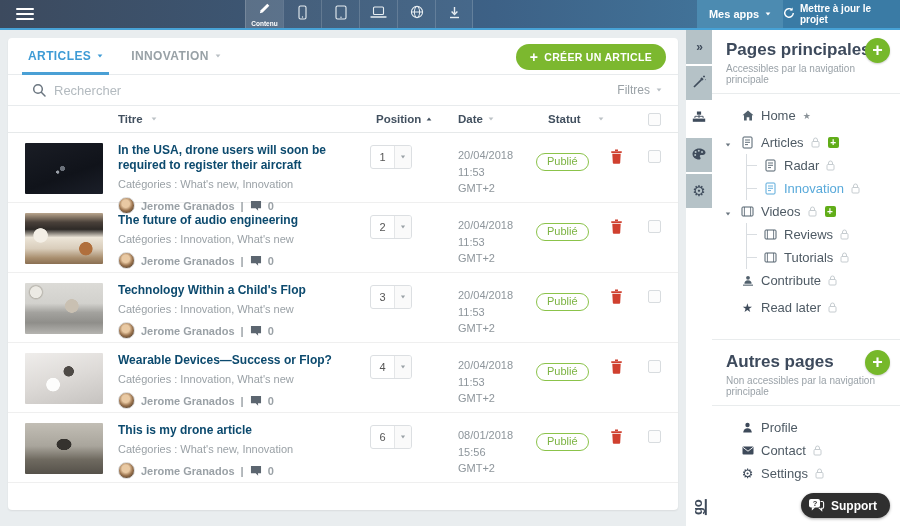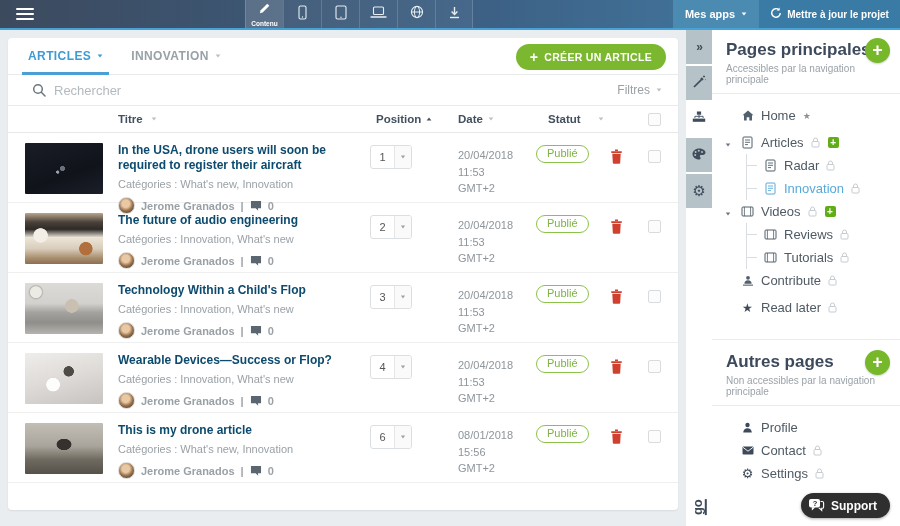--- a/index.html
+++ b/index.html
@@ -9,21 +9,21 @@
   .topbar { position:relative; height:28px; background:linear-gradient(90deg,#3c4a5e 0%,#3d6186 55%,#4583aa 100%); display:flex; align-items:center; }
   .hamburger { margin-left:16px; width:18px; cursor:pointer; }
   .hamburger span { display:block; height:2px; background:#fff; margin:3px 0; border-radius:1px; }
   .tool-group { position:absolute; left:245px; top:0; height:28px; display:flex; }
   .tool { width:38px; height:28px; display:flex; flex-direction:column; align-items:center; justify-content:center; border-left:1px solid rgba(255,255,255,.16); background:rgba(255,255,255,.05); color:#e8eef2; cursor:pointer; }
   .tool:last-child { border-right:1px solid rgba(255,255,255,.16); }
   .tool.active { background:rgba(255,255,255,.16); color:#fff; }
   .tool-label { font-size:6.5px; font-weight:bold; margin-top:1px; }
   .topbar-right { margin-left:auto; display:flex; height:28px; }
   .mes-apps { background:#4c8bb1; width:86px; display:flex; align-items:center; justify-content:center; gap:6px; color:#fff; font-size:11px; font-weight:bold; cursor:pointer; }
-  .update-btn { background:#3a7ba5; width:141px; display:flex; align-items:center; justify-content:center; gap:5px; color:#fff; font-size:10px; font-weight:bold; cursor:pointer; }
+  .update-btn { background:#3a7ba5; width:117px; display:flex; align-items:center; justify-content:center; gap:5px; color:#fff; font-size:10px; font-weight:bold; cursor:pointer; }
   .accent-line { height:2px; background:#47a2d6; }
 
   .caret-down { display:inline-block; width:0; height:0; border-left:3.5px solid transparent; border-right:3.5px solid transparent; border-top:4.5px solid currentColor; }
   .caret-up   { display:inline-block; width:0; height:0; border-left:3.5px solid transparent; border-right:3.5px solid transparent; border-bottom:4.5px solid currentColor; }
 
   
   .layout { display:flex; height:496px; }
   .main { flex:1; padding:8px; }
   .card { background:#fff; border-radius:4px; box-shadow:0 1px 2px rgba(0,0,0,.07); height:472px; overflow:hidden; }
 
@@ -69,21 +69,21 @@
   .avatar { width:17px; height:17px; border-radius:50%; background:radial-gradient(circle at 45% 38%, #e9c9a3 0 30%, #9c7550 55%, #5d4630 80%, #3f2f20 100%); border:1px solid #d8d8d8; }
   .comment-icon { color:#5c6670; display:flex; }
 
   .pos-col { padding-left:6px; margin-top:2px; }
   .pos-box { display:inline-flex; border:1px solid #dcdfe2; border-radius:3px; overflow:hidden; background:#fff; }
   .pos-num { width:24px; height:22px; line-height:22px; text-align:center; font-size:11px; color:#555; border-right:1px solid #e4e6e8; }
   .pos-caret { width:16px; display:flex; align-items:center; justify-content:center; background:#fafafa; color:#9aa1a6; cursor:pointer; }
   .pos-caret .caret-down { transform:scale(.7); }
 
   .date-col { padding-left:32px; margin-top:4px; font-size:11px; color:#8d959b; line-height:1.5; }
-  .status-col { padding-left:18px; margin-top:0; }
+  .status-col { padding-left:18px; margin-top:8px; }
   .badge { display:inline-block; border:1px solid #8bc34a; color:#7cb342; font-size:11px; padding:1.5px 10px 2.5px; border-radius:10px; }
   .trash-col { padding-left:6px; margin-top:6px; }
   .trash { color:#d0402f; cursor:pointer; display:inline-flex; }
   .check-col { padding-left:12px; margin-top:6px; }
   .checkbox { display:inline-block; width:13px; height:13px; border:1px solid #d8dcdf; border-radius:2px; background:#fcfcfc; cursor:pointer; }
 
   
   .sidebar { width:214px; display:flex; background:#fff; }
   .iconstrip { width:26px; background:#fff; position:relative; }
   .strip-item { width:26px; height:34px; margin-bottom:2px; background:#b5c2c7; color:#3f4c5c; display:flex; align-items:center; justify-content:center; cursor:pointer; font-size:13px; }

